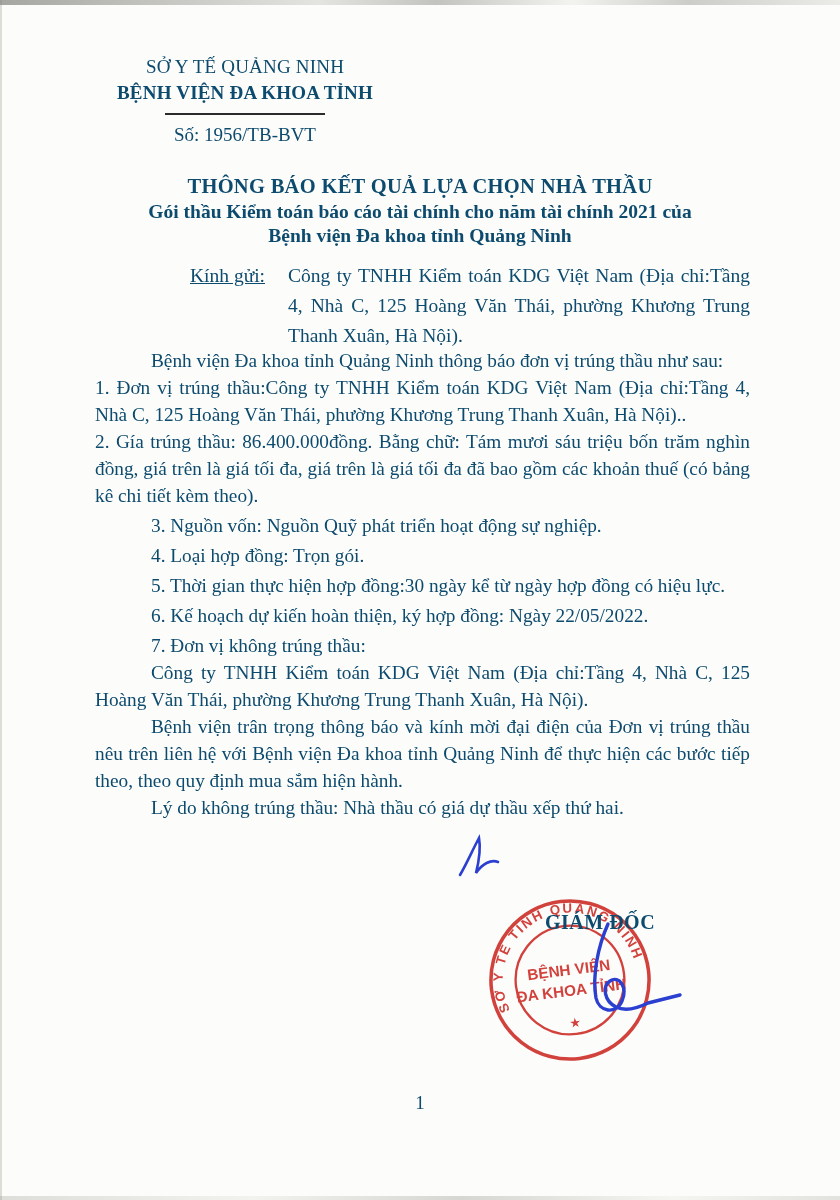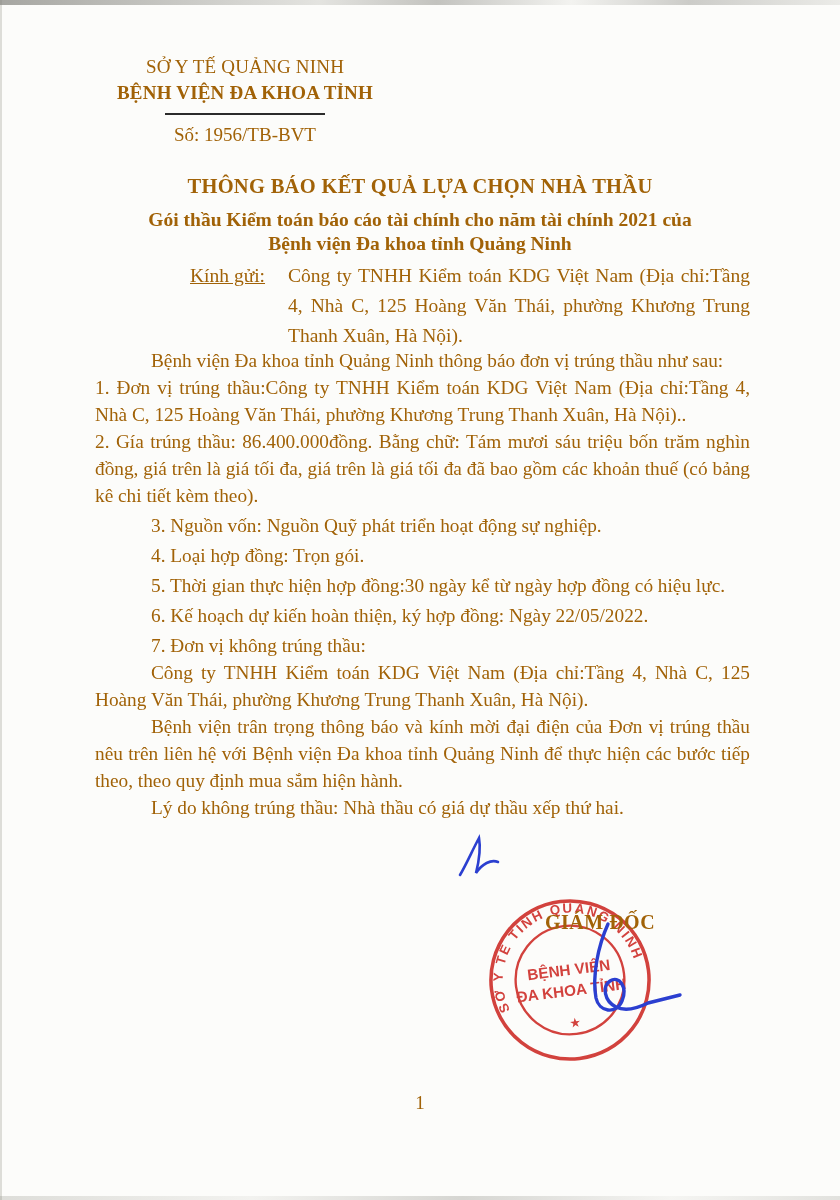--- a/index.html
+++ b/index.html
@@ -3,21 +3,21 @@
 <meta charset="utf-8">
 <style>
   html,body{margin:0;padding:0;background:#e8e8e6;}
   .page{
     position:relative;
     width:840px;height:1200px;
     margin:0 auto;
     background:#fcfcfa;
     overflow:hidden;
     font-family:"Liberation Serif","DejaVu Serif",serif;
-    color:#a16207;
+    color:#0c4a6e;
     -webkit-font-smoothing:antialiased;
   }
   
   .scan-top{position:absolute;top:0;left:0;right:0;height:5px;
     background:linear-gradient(to right, rgba(95,95,88,.55), rgba(140,140,130,.22) 38%, rgba(115,115,108,.42) 52%, rgba(175,175,165,.12) 68%, rgba(125,125,118,.38) 82%, rgba(160,160,150,.18));}
   .scan-left{position:absolute;top:0;left:0;width:2px;height:100%;background:rgba(140,140,130,.28);}
   .scan-bottom{position:absolute;bottom:0;left:0;right:0;height:4px;
     background:linear-gradient(to right, rgba(150,150,140,.30), rgba(170,170,160,.12) 30%, rgba(140,140,132,.34) 55%, rgba(180,180,170,.10) 80%, rgba(150,150,140,.26));}
 
   
@@ -29,21 +29,21 @@
   .rule-left{width:160px;height:0;border-top:2px solid #2b2b2b;margin:9px auto 0;}
   .doc-no{font-size:19px;margin-top:9px;}
   .hr1{font-size:18.5px;font-weight:bold;letter-spacing:.2px;}
   .hr2{font-size:20px;font-weight:bold;margin-top:3px;}
   .rule-right{width:236px;height:0;border-top:2px solid #2b2b2b;margin:10px auto 0;}
   .date-line{font-size:20px;font-style:italic;margin-top:8px;}
 
   
   .title{position:absolute;top:175px;left:0;width:840px;text-align:center;}
   .t1{font-size:20.5px;font-weight:bold;letter-spacing:.3px;}
-  .t2{font-size:19.5px;font-weight:bold;margin-top:11px;}
+  .t2{font-size:19.5px;font-weight:bold;margin-top:3px;}
   .t3{font-size:19.5px;font-weight:bold;margin-top:2px;}
 
   
   .recipient{position:absolute;top:261px;left:190px;width:560px;display:flex;font-size:19.5px;line-height:30px;}
   .recipient .lbl{flex:0 0 98px;text-decoration:underline;}
   .recipient .txt{flex:1;text-align:justify;}
 
   
   .body{position:absolute;top:347px;left:95px;width:655px;font-size:19.3px;line-height:27px;}
   .body p{margin:0;text-align:justify;}

